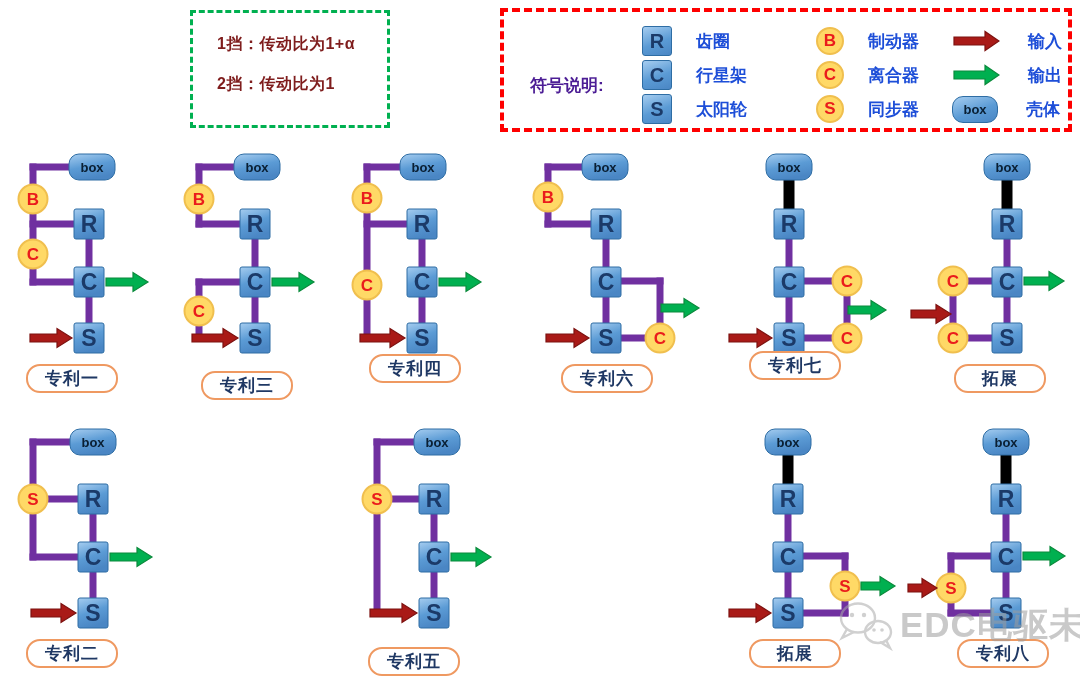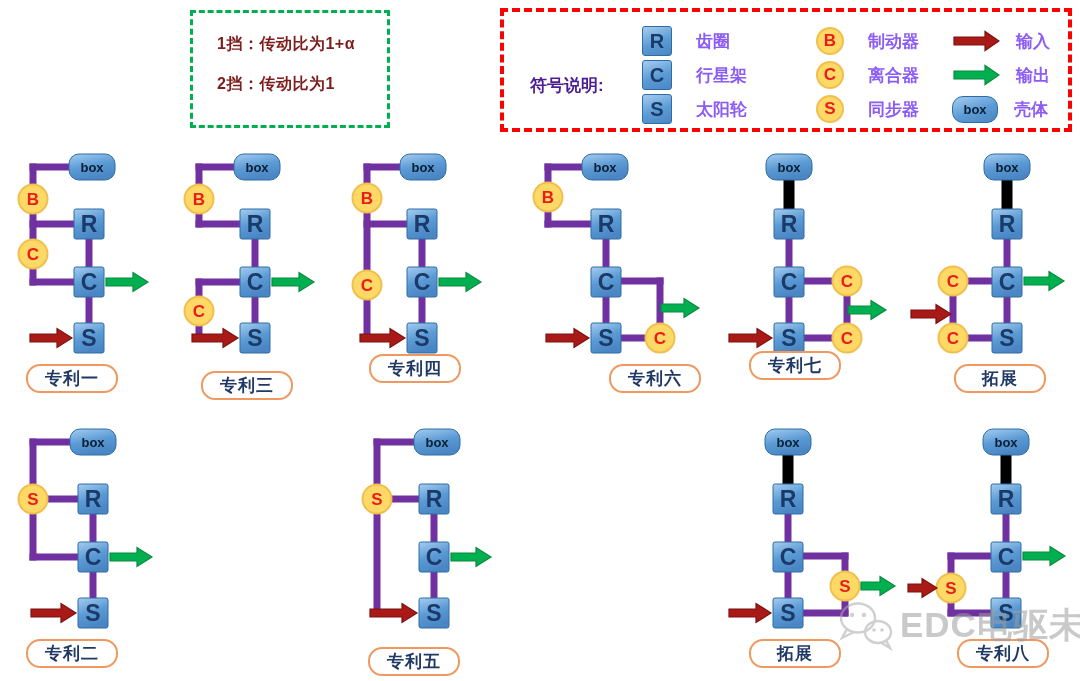--- a/index.html
+++ b/index.html
@@ -14,37 +14,37 @@
   }
   .info-line{font-size:16px;font-weight:bold;color:#7f1d1d;margin-bottom:19px;letter-spacing:.5px;white-space:nowrap}
   
   .legend{
     position:absolute;left:500px;top:8px;width:572px;height:124px;
     border:4px dashed #fe0000;box-sizing:border-box;background:#fff;
   }
   .legend-title{position:absolute;left:26px;top:62px;font-size:17px;font-weight:bold;color:#4c1d95;white-space:nowrap}
   .legend-col{position:absolute;top:15px;display:flex;flex-direction:column;gap:6px}
   .legend-row{display:flex;align-items:center;gap:24px;height:28px}
-  .legend-row.tight{gap:16px}
+  .legend-row.tight{gap:28px}
   .sym-sq{
     width:28px;height:28px;border:1px solid #2e6da4;border-radius:3px;flex:0 0 28px;
     background:linear-gradient(160deg,#a6cdf0 0%,#5b9bd5 55%,#4a86c4 100%);
     color:#1b3a68;font-weight:bold;font-size:20px;display:flex;align-items:center;justify-content:center;
   }
   .sym-cir{
     width:28px;height:28px;border:2px solid #f0bf4e;border-radius:50%;box-sizing:border-box;flex:0 0 28px;
     background:#ffd966;color:#ea1c1c;font-weight:bold;font-size:17px;
     display:flex;align-items:center;justify-content:center;
   }
   .sym-box{
     width:46px;height:27px;border:1px solid #2e6da4;border-radius:11px;box-sizing:border-box;
     background:linear-gradient(160deg,#a6cdf0 0%,#5b9bd5 55%,#4a86c4 100%);
     color:#0a1f33;font-weight:bold;font-size:13px;display:flex;align-items:center;justify-content:center;
   }
-  .legend-label{font-size:17px;font-weight:bold;color:#8b5cf6;white-space:nowrap}
+  .legend-label{font-size:17px;font-weight:bold;color:#1d4ed8;white-space:nowrap}
   
   #diagram-layer{position:absolute;left:0;top:0;width:1080px;height:681px}
   .tile{position:absolute;width:185px;height:255px}
   .tile svg{position:absolute;left:0;top:0}
   .tile-label{
     position:absolute;width:88px;height:25px;border:2px solid #ef9961;border-radius:14px;background:#fff;
     color:#1f3864;font-weight:bold;font-size:17px;letter-spacing:1px;
     display:flex;align-items:center;justify-content:center;white-space:nowrap;
   }
   
@@ -212,21 +212,21 @@
         <text x="86" y="145" text-anchor="middle" font-size="23" font-weight="bold" fill="#1b3a68">C</text>
         <rect x="71" y="178" width="30" height="30" rx="2" fill="url(#blkgrad)" stroke="#2e6da4"></rect>
         <text x="86" y="201" text-anchor="middle" font-size="23" font-weight="bold" fill="#1b3a68">S</text>
         <circle cx="28" cy="52" r="14.5" fill="#ffd966" stroke="#f0bf4e" stroke-width="2"></circle>
         <text x="28" y="58" text-anchor="middle" font-size="17" font-weight="bold" fill="#ea1c1c">B</text>
         <circle cx="140" cy="193" r="14.5" fill="#ffd966" stroke="#f0bf4e" stroke-width="2"></circle>
         <text x="140" y="199" text-anchor="middle" font-size="17" font-weight="bold" fill="#ea1c1c">C</text>
         <polygon points="26,189 54,189 54,183.5 69,193 54,202.5 54,197 26,197" fill="#a91a17" stroke="#7d1210" stroke-width="1.2"></polygon>
         <polygon points="141,159 164,159 164,153.5 179,163 164,172.5 164,167 141,167" fill="#00b050" stroke="#0b8a3c" stroke-width="1.2"></polygon>
       </svg>
-      <div class="tile-label" style="left: 41px; top: 219px; margin-left: 48px;">专利六</div>
+      <div class="tile-label" style="left: 41px; top: 219px;">专利六</div>
     </div>
     <div class="tile" style="left: 715px; top: 145px;">
       <svg width="185" height="212">
         <line x1="74" y1="79" x2="74" y2="193" stroke="#7030a0" stroke-width="7" stroke-linecap="square"></line>
         <line x1="89" y1="136" x2="132" y2="136" stroke="#7030a0" stroke-width="7" stroke-linecap="square"></line>
         <line x1="132" y1="136" x2="132" y2="193" stroke="#7030a0" stroke-width="7" stroke-linecap="square"></line>
         <line x1="89" y1="193" x2="132" y2="193" stroke="#7030a0" stroke-width="7" stroke-linecap="square"></line>
         <rect x="68.5" y="34" width="11" height="31" fill="#000000"></rect>
         <rect x="51" y="9" width="46" height="26" rx="10" fill="url(#blkgrad)" stroke="#2e6da4"></rect>
         <text x="74" y="27" text-anchor="middle" font-size="13" font-weight="bold" fill="#0a1f33">box</text>

